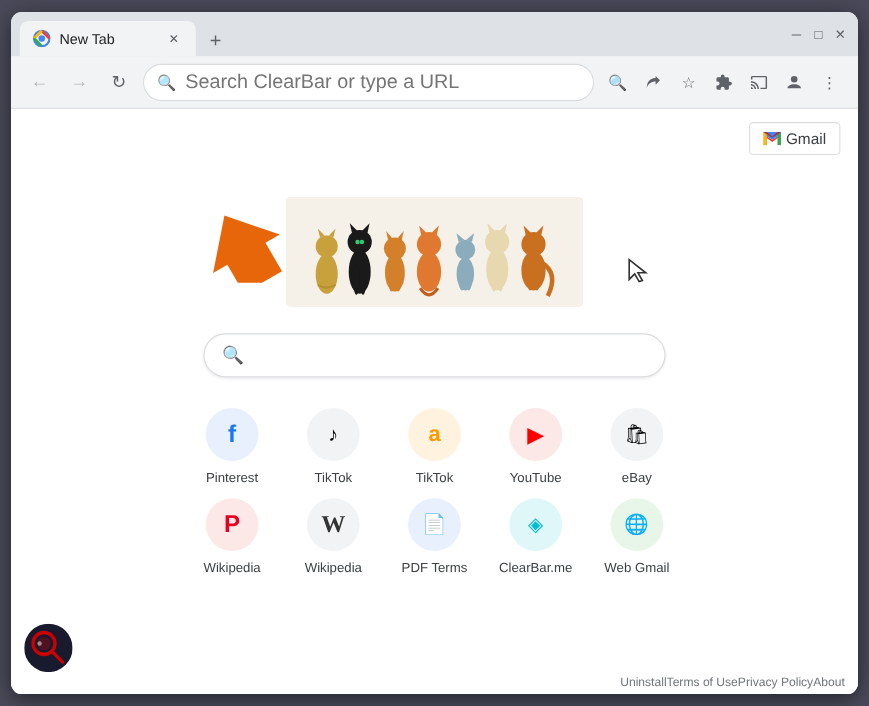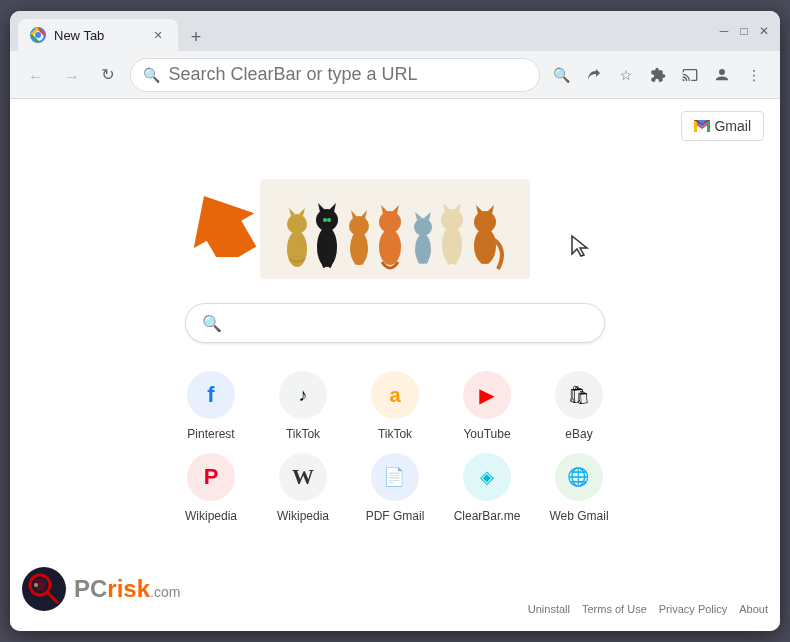--- a/index.html
+++ b/index.html
@@ -282,24 +282,23 @@
 
     .shortcut-label {
       font-size: 12px;
       color: #3c4043;
       text-align: center;
     }
 
     
     .footer {
       position: absolute;
-      bottom: 16px;
+      bottom: 4px;
       right: 12px;
       display: flex;
-      gap: 12px;
     }
 
     .footer-link {
       font-size: 11px;
       color: #70757a;
       cursor: pointer;
       text-decoration: none;
     }
 
     
@@ -546,21 +545,21 @@
       <div class="shortcut-item">
         <div class="shortcut-icon" style="background:#f1f3f4;">
           <span style="color:#333; font-weight:bold; font-size:22px; font-family: serif;">W</span>
         </div>
         <span class="shortcut-label">Wikipedia</span>
       </div>
       <div class="shortcut-item">
         <div class="shortcut-icon" style="background:#e8f0fe;">
           <span style="color:#2196f3; font-size:18px;">📄</span>
         </div>
-        <span class="shortcut-label">PDF Gmail</span>
+        <span class="shortcut-label">PDF Terms</span>
       </div>
       <div class="shortcut-item">
         <div class="shortcut-icon" style="background:#e0f7fa;">
           <span style="color:#00bcd4; font-size:18px;">◈</span>
         </div>
         <span class="shortcut-label">ClearBar.me</span>
       </div>
       <div class="shortcut-item">
         <div class="shortcut-icon" style="background:#e8f5e9;">
           <span style="font-size:18px;">🌐</span>
@@ -584,20 +583,17 @@
 
     <div class="pcrisk-watermark">
 
       <svg class="pcrisk-logo" width="44" height="44" viewBox="0 0 44 44">
         <circle cx="22" cy="22" r="22" fill="#1a1a2e"></circle>
         <circle cx="18" cy="18" r="10" fill="none" stroke="#cc0000" stroke-width="3"></circle>
         <circle cx="18" cy="18" r="6" fill="#cc0000" opacity="0.3"></circle>
         <line x1="25" y1="25" x2="35" y2="35" stroke="#cc0000" stroke-width="3" stroke-linecap="round"></line>
         <circle cx="14" cy="18" r="2" fill="#fff" opacity="0.5"></circle>
       </svg>
-      <div>
-        <span style="font-size:24px; font-weight:bold; color:#888; font-family: Arial, sans-serif;">PC</span><span style="font-size:24px; font-weight:bold; color:#ff6600; font-family: Arial, sans-serif;">risk</span><span style="font-size:14px; color:#888; font-family: Arial, sans-serif;">.com</span>
-      </div>
     </div>
 
   </div>
 
 </div>
 
 </body></html>

